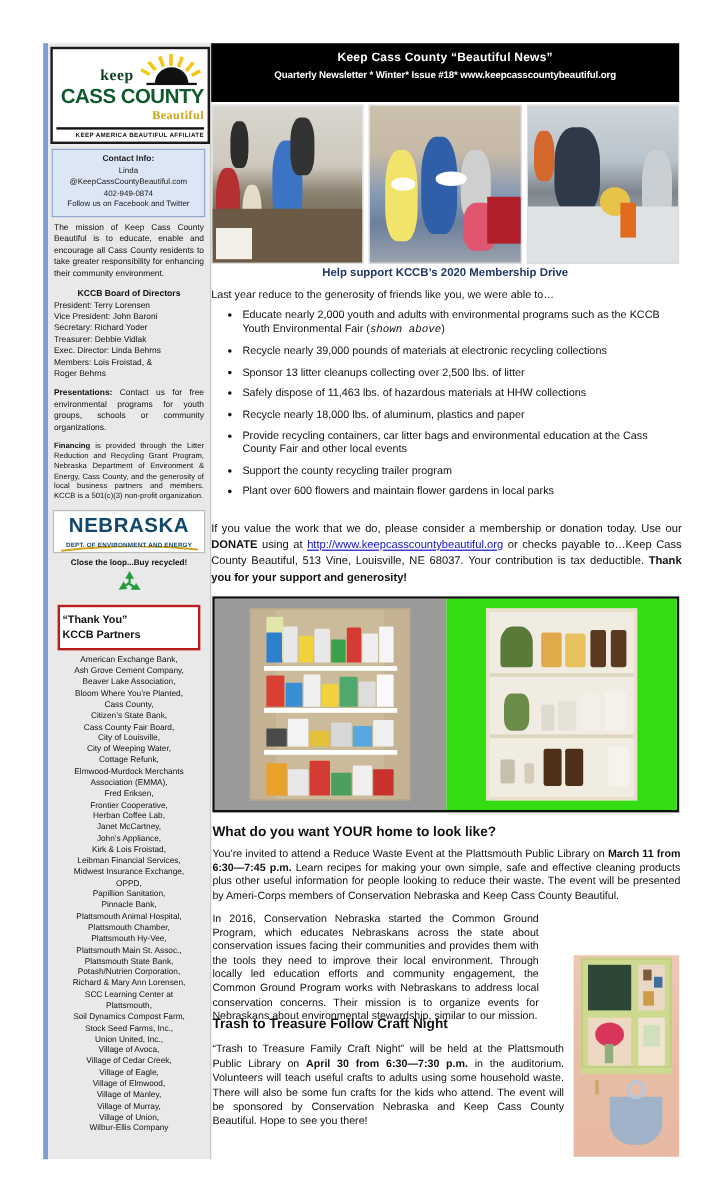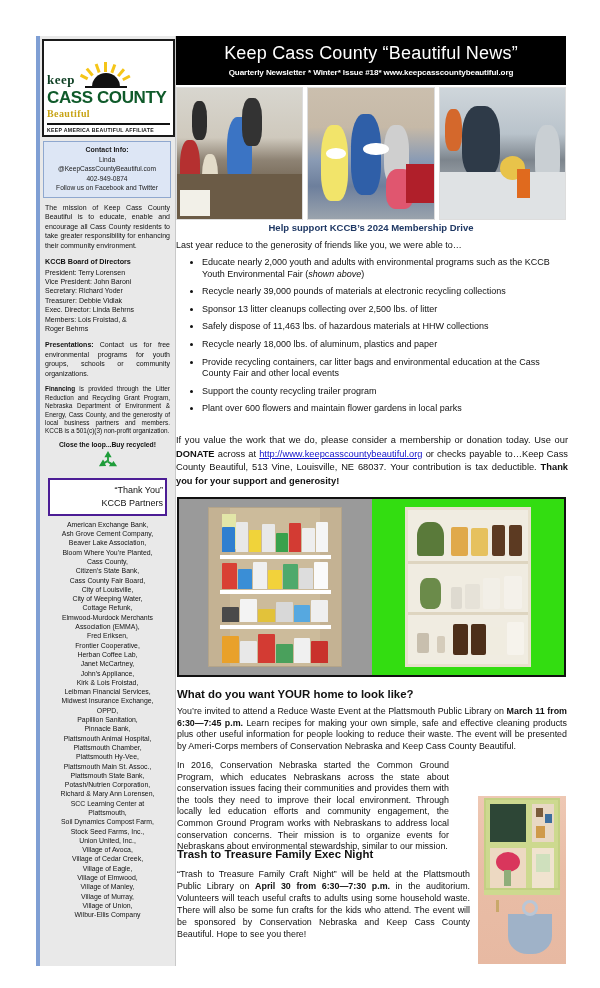--- a/index.html
+++ b/index.html
@@ -22,22 +22,22 @@
     left: 36px; top: 36px;
     width: 140px; height: 930px;
     background: #e9e9e9;
     border-left: 4px solid #7f9fd4;
     border-right: 1px solid #c9c9c9;
   }
   .logo-box {
     background: #ffffff;
     border: 2px solid #1a1a1a;
     margin: 3px 0 0 2px;
-    padding: 21px 3px 2px 3px;
-    text-align: left;
+    padding: 4px 3px 2px 3px;
+    text-align: right;
   }
   .logo-keep {
     font-family: "Liberation Serif", serif;
     font-weight: bold;
     font-size: 13px;
     color: #0e3f23;
     letter-spacing: .5px;
     display: inline-block;
     vertical-align: middle;
     position: relative;
@@ -85,21 +85,21 @@
 
   .sb-text {
     margin: 5px 5px 0 5px;
     font-size: 7px;
     line-height: 9.5px;
     color: #111;
     text-align: justify;
   }
   .sb-head {
     font-weight: bold;
-    text-align: left;
+    text-align: center;
     font-size: 7.2px;
     margin-bottom: 1px;
   }
   .sb-list { font-size: 7px; line-height: 9.4px; text-align: left; }
   .sb-small { font-size: 6.4px; line-height: 8.4px; text-align: justify; }
 
   .neb-box {
     margin: 6px 4px 0 4px;
     background: #fff;
     border: 1px solid #bbb;
@@ -127,26 +127,26 @@
     text-align: center;
     font-size: 6.8px;
     font-weight: bold;
     margin-top: 5px;
     color: #111;
   }
   .recy { text-align: center; margin-top: 2px; }
 
   .thanks-box {
     margin: 4px 8px 0 8px;
-    border: 2px solid #4c1d95;
+    border: 2px solid #b91c1c;
     background: #fff;
-    text-align: right;
+    text-align: left;
     padding: 4px 2px;
     font-size: 9px;
-    font-weight: normal;
+    font-weight: bold;
     line-height: 13px;
     color: #111;
   }
   .partners {
     text-align: center;
     font-size: 6.9px;
     line-height: 9.3px;
     margin: 4px 3px 0 3px;
     color: #111;
   }
@@ -154,21 +154,21 @@
   
   #masthead {
     position: absolute;
     left: 176px; top: 36px;
     width: 390px; height: 49px;
     background: #000000;
     color: #ffffff;
     text-align: center;
   }
   #masthead .t1 {
-    font-size: 18px; font-weight: normal;
+    font-size: 10px; font-weight: bold;
     letter-spacing: .2px;
     padding-top: 7px;
   }
   #masthead .t2 {
     font-size: 8.1px; font-weight: bold;
     padding-top: 4px;
     letter-spacing: -0.1px;
   }
 
   
@@ -214,21 +214,21 @@
     left: 176px; top: 257px;
     width: 390px;
   }
   #bullets ul { margin: 0; padding-left: 26px; }
   #bullets li {
     font-size: 9px;
     line-height: 11.6px;
     color: #111;
     margin-bottom: 6px;
   }
-  #bullets li i { font-style: italic; }
+  #bullets li i { font-style: italic; font-family: Liberation Mono, monospace; }
 
   #donate-para {
     position: absolute;
     left: 176px; top: 434px;
     width: 392px;
     font-size: 9.3px;
     line-height: 13.6px;
     color: #111;
     text-align: justify;
   }
@@ -393,20 +393,29 @@
     </div>
 
     <div class="sb-text" style="margin-top:7px;">
       <b>Presentations:</b><span> Contact us for free environmental programs for youth groups, schools or community organizations.</span>
     </div>
 
     <div class="sb-text sb-small" style="margin-top:7px;">
       <b>Financing</b><span> is provided through the Litter Reduction and Recycling Grant Program, Nebraska Department of Environment &amp; Energy, Cass County, and the generosity of local business partners and members. KCCB is a 501(c)(3) non-profit organization.</span>
     </div>
 
+    <div class="neb-box">
+      <div class="neb-word">NEBRASKA</div>
+      <div class="neb-swoosh">
+        <svg width="118" height="5" viewBox="0 0 118 5">
+            <path d="M2 4 Q60 -3 116 3" stroke="#d4a017" stroke-width="1.6" fill="none"></path>
+          </svg>
+      </div>
+      <div class="neb-sub">DEPT. OF ENVIRONMENT AND ENERGY</div>
+    </div>
 
     <div class="closeloop">Close the loop...Buy recycled!</div>
     <div class="recy">
       <svg width="22" height="20" viewBox="0 0 24 22">
         <g fill="#1f9d3a">
           <path d="M12 1 L16 8 L13 8 L13 12 L11 12 L11 8 L8 8 Z"></path>
           <path d="M2 18 L6.5 10.5 L8.2 13 L11 11 L12 13 L8.6 15 L10 17.5 Z"></path>
           <path d="M22 18 L13 18 L14.4 15.6 L11 13.6 L12 11.8 L16.5 14.4 L18 12 Z"></path>
         </g>
       </svg>
@@ -491,38 +500,38 @@
     <div class="ph ph3">
       <div class="blob" style="left:18%;top:14%;width:30%;height:55%;background:#2e3a48;"></div>
       <div class="blob" style="left:4%;top:16%;width:14%;height:32%;background:#d4682c;"></div>
       <div class="blob" style="right:4%;top:28%;width:20%;height:48%;background:#c9cfd3;"></div>
       <div style="position:absolute;left:0;bottom:0;width:100%;height:36%;background:#dfe2e4;"></div>
       <div style="position:absolute;left:48%;top:52%;width:20%;height:18%;background:#e8c34a;border-radius:50%;"></div>
       <div style="position:absolute;left:62%;bottom:16%;width:10%;height:22%;background:#e06a1e;"></div>
     </div>
   </div>
 
-  <div id="membership-caption">Help support KCCB’s 2024 Membership Drive</div>
+  <div id="membership-caption">Help support KCCB’s 2020 Membership Drive</div>
 
   <div id="intro-line">Last year reduce to the generosity of friends like you, we were able to…</div>
   <div id="bullets">
     <ul id="bullet-list">
         <li><span>Educate nearly 2,000 youth and adults with environmental programs such as the KCCB Youth Environmental Fair (</span><i>shown above</i><span>)</span></li>
         <li><span>Recycle nearly 39,000 pounds of materials at electronic recycling collections</span></li>
         <li><span>Sponsor 13 litter cleanups collecting over 2,500 lbs. of litter</span></li>
         <li><span>Safely dispose of 11,463 lbs. of hazardous materials at HHW collections</span></li>
         <li><span>Recycle nearly 18,000 lbs. of aluminum, plastics and paper</span></li>
         <li><span>Provide recycling containers, car litter bags and environmental education at the Cass County Fair and other local events</span></li>
         <li><span>Support the county recycling trailer program</span></li>
         <li><span>Plant over 600 flowers and maintain flower gardens in local parks</span></li>
       </ul>
   </div>
 
   <div id="donate-para">
-    <span>If you value the work that we do, please consider a membership or donation today. Use our </span><b>DONATE</b><span> across at </span><span class="link">http://www.keepcasscountybeautiful.org</span><span> or checks payable to…Keep Cass County Beautiful, 513 Vine, Louisville, NE 68037. Your contribution is tax deductible. </span><b>Thank you for your support and generosity!</b>
+    <span>If you value the work that we do, please consider a membership or donation today. Use our </span><b>DONATE</b><span> using at </span><span class="link">http://www.keepcasscountybeautiful.org</span><span> or checks payable to…Keep Cass County Beautiful, 513 Vine, Louisville, NE 68037. Your contribution is tax deductible. </span><b>Thank you for your support and generosity!</b>
   </div>
 
   <div id="midpanel">
     <div class="mid-left">
       <div class="cab">
         <div style="position:absolute;left:0;top:0;width:16%;height:100%;background:#c4b293;"></div>
         <div style="position:absolute;right:0;top:0;width:16%;height:100%;background:#c4b293;"></div>
         <div style="position:absolute;left:10%;top:4%;width:10%;height:22%;background:#e2e6a8;"></div>
         <div class="shelf" style="top:30%;"></div>
         <div class="shelf" style="top:52%;"></div>
@@ -590,21 +599,21 @@
 
   <div id="sec1-head">What do you want YOUR home to look like?</div>
   <div id="sec1-body">
     <span>You’re invited to attend a Reduce Waste Event at the Plattsmouth Public Library on </span><b>March 11 from 6:30—7:45 p.m.</b><span> Learn recipes for making your own simple, safe and effective cleaning products plus other useful information for people looking to reduce their waste. The event will be presented by Ameri-Corps members of Conservation Nebraska and Keep Cass County Beautiful.</span>
   </div>
 
   <div id="sec2-body">
     <span class="wrap-shape"></span><span>In 2016, Conservation Nebraska started the Common Ground Program, which educates Nebraskans across the state about conservation issues facing their communities and provides  them with the tools they need to improve their local environment. Through locally led education efforts and community engagement, the Common Ground Program works with Nebraskans to address local conservation concerns. Their mission is to organize events for Nebraskans about environmental stewardship, similar to our mission.</span>
   </div>
 
-  <div id="sec3-head">Trash to Treasure Family Exec Night</div>
+  <div id="sec3-head">Trash to Treasure Follow Craft Night</div>
   <div id="sec3-body">
     <span>“Trash to Treasure Family Craft Night” will be held at the Plattsmouth Public Library on </span><b>April 30  from 6:30—7:30 p.m.</b><span> in the auditorium. Volunteers will teach useful crafts to adults using some household waste. There will also be some fun crafts for the kids who attend.   The event will be sponsored by Conservation Nebraska and Keep Cass County Beautiful. Hope to see you there!</span>
   </div>
 
   <div id="craftphoto">
     <div class="frame" style="left:6px;top:2px;width:76px;height:92px;"></div>
     <div class="chalk" style="left:12px;top:8px;width:36px;height:38px;"></div>
     <div style="position:absolute;left:54px;top:8px;width:22px;height:38px;background:#e8d8c4;"></div>
     <div style="position:absolute;left:58px;top:12px;width:7px;height:9px;background:#7a5b3a;"></div>
     <div style="position:absolute;left:67px;top:18px;width:7px;height:9px;background:#3c6e9e;"></div>

